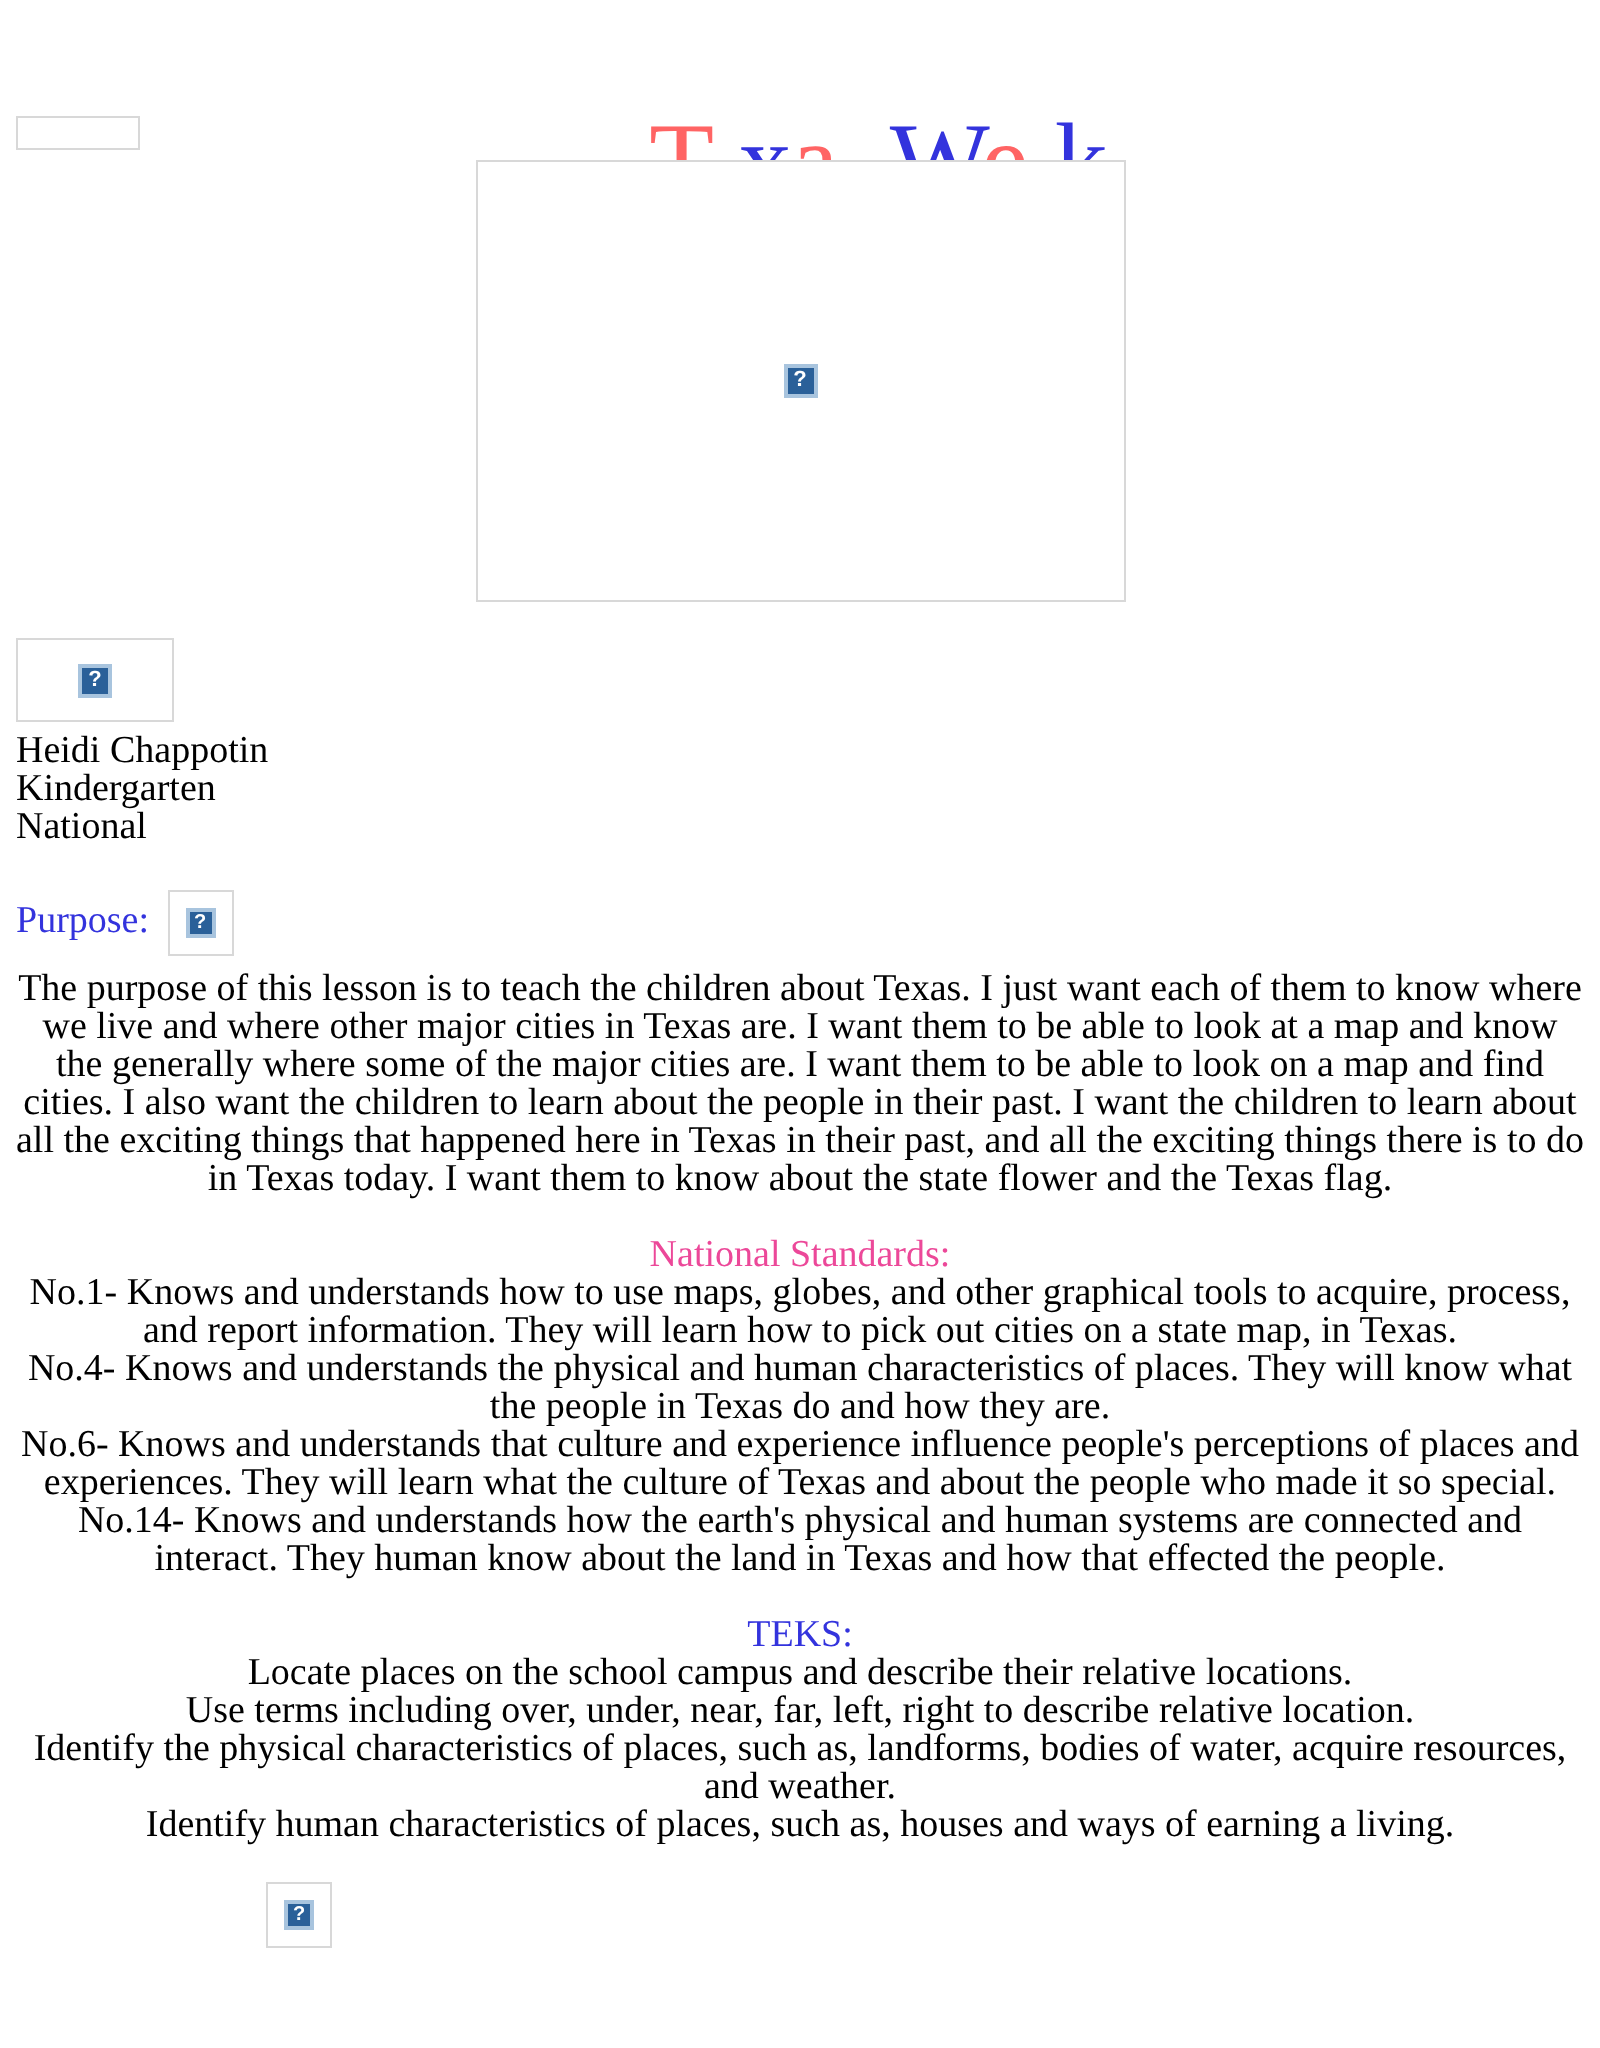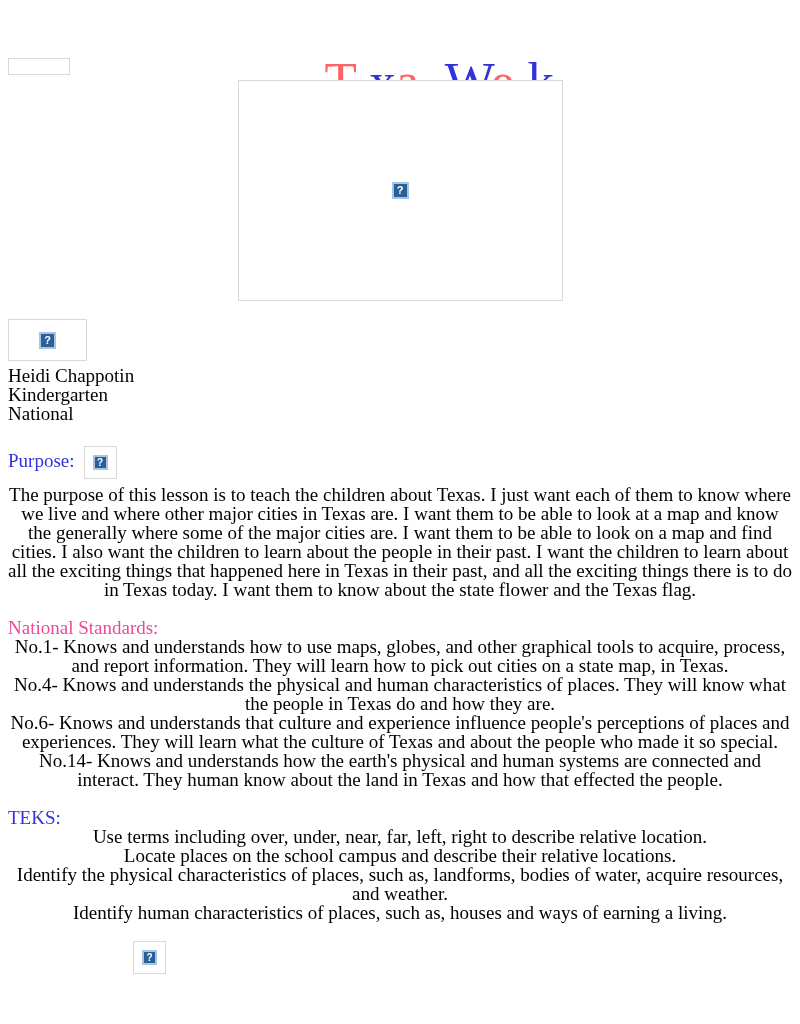--- a/index.html
+++ b/index.html
@@ -113,20 +113,21 @@
   }
 
   
   .byline {
     margin-top: 5px;
   }
   .byline div { line-height: 19px; }
 
   .section-head {
     font-weight: normal;
+    text-align: center;
   }
   .head-blue { color: #3333dd; }
   .head-red  { color: #ec4899; }
 
   .purpose-row {
     margin-top: 21px;
     height: 33px;
     line-height: 33px;
   }
 
@@ -188,22 +189,22 @@
   <div class="section-head head-red">National Standards:</div>
   <p class="body-text">No.1- Knows and understands how to use maps, globes, and other graphical tools to acquire, process, and report information. They will learn how to pick out cities on a state map, in Texas.</p>
   <p class="body-text">No.4- Knows and understands the physical and human characteristics of places. They will know what the people in Texas do and how they are.</p>
   <p class="body-text">No.6- Knows and understands that culture and experience influence people's perceptions of places and experiences. They will learn what the culture of Texas and about the people who made it so special.</p>
   <p class="body-text">No.14- Knows and understands how the earth's physical and human systems are connected and interact. They human know about the land in Texas and how that effected the people.</p>
 
   <div class="linegap"></div>
 
   
   <div class="section-head head-blue">TEKS:</div>
+  <p class="body-text">Locate places on the school campus and describe their relative locations.</p>
   <p class="body-text">Use terms including over, under, near, far, left, right to describe relative location.</p>
-  <p class="body-text">Locate places on the school campus and describe their relative locations.</p>
   <p class="body-text">Identify the physical characteristics of places, such as, landforms, bodies of water, acquire resources, and weather.</p>
   <p class="body-text">Identify human characteristics of places, such as, houses and ways of earning a living.</p>
 
   <div class="linegap"></div>
 
   
   <div class="brokenimg ph-bottom">
     <span class="glyph">?</span>
   </div>
 

